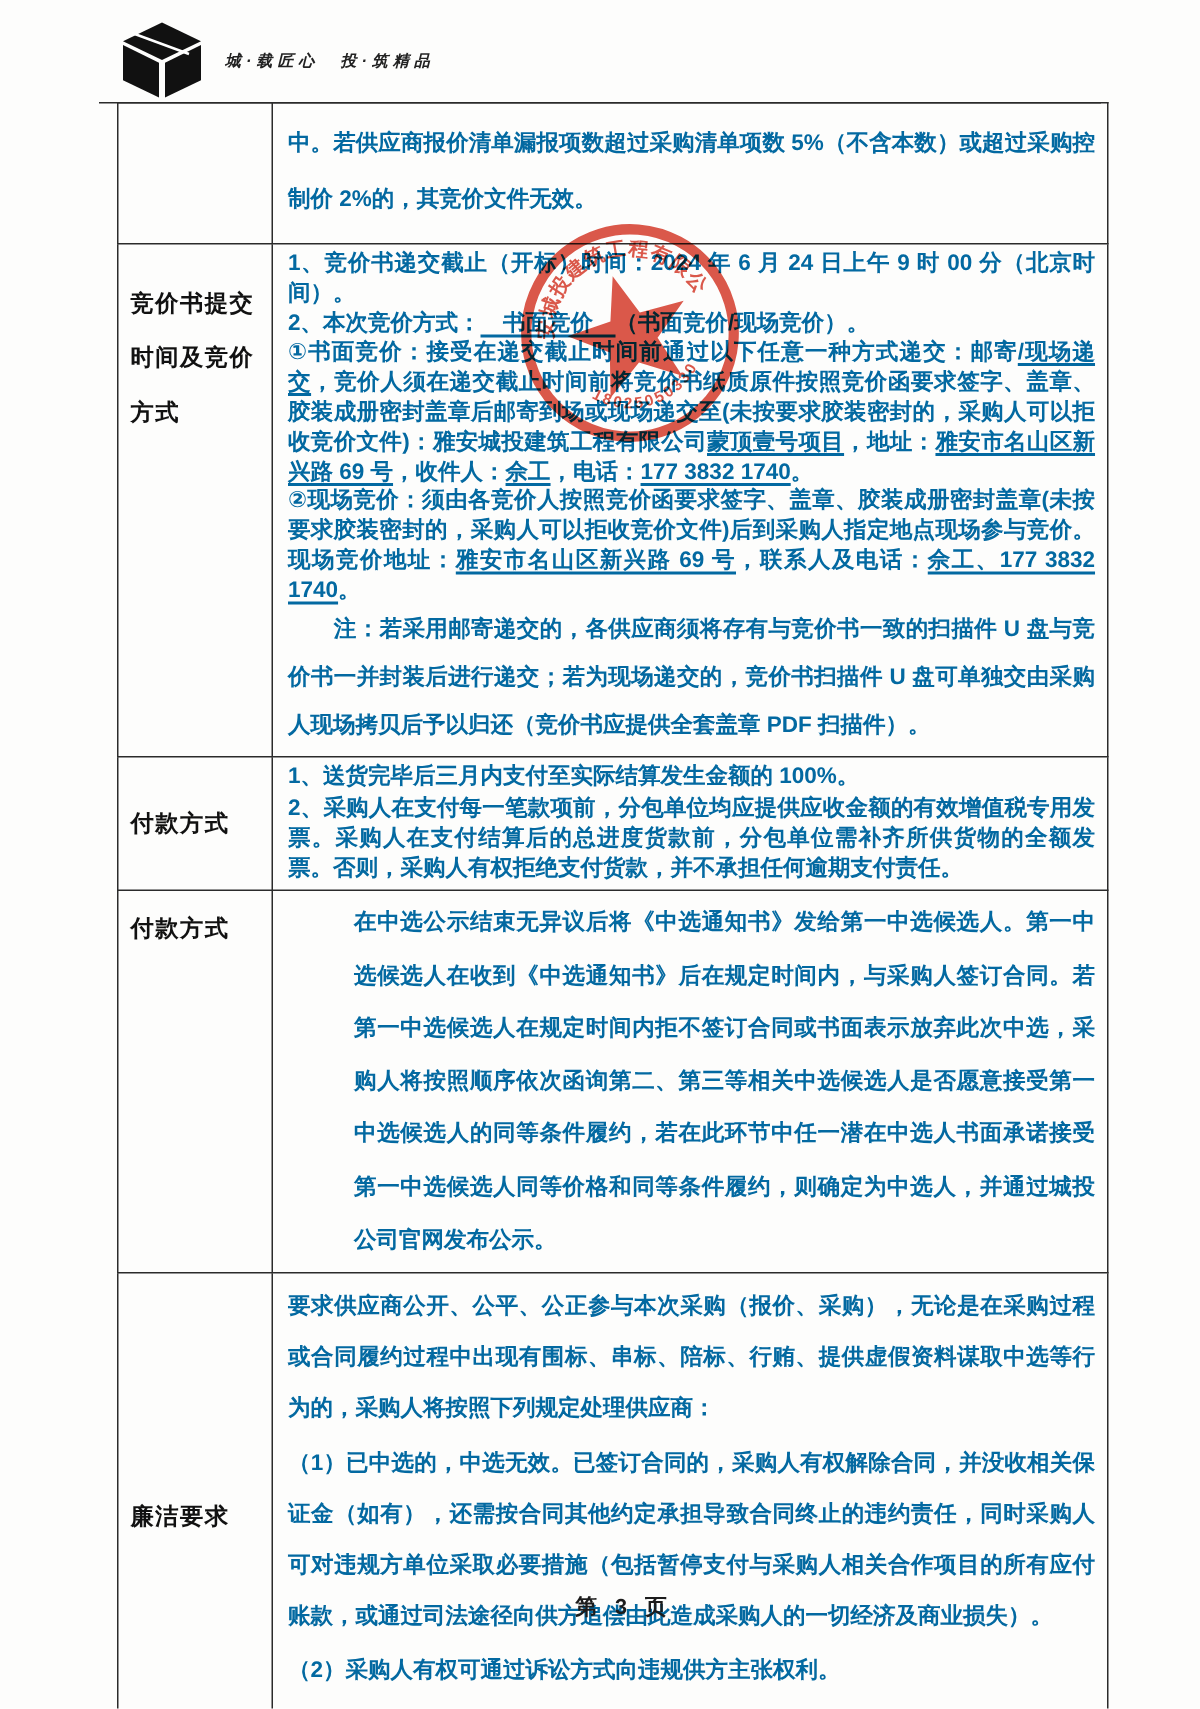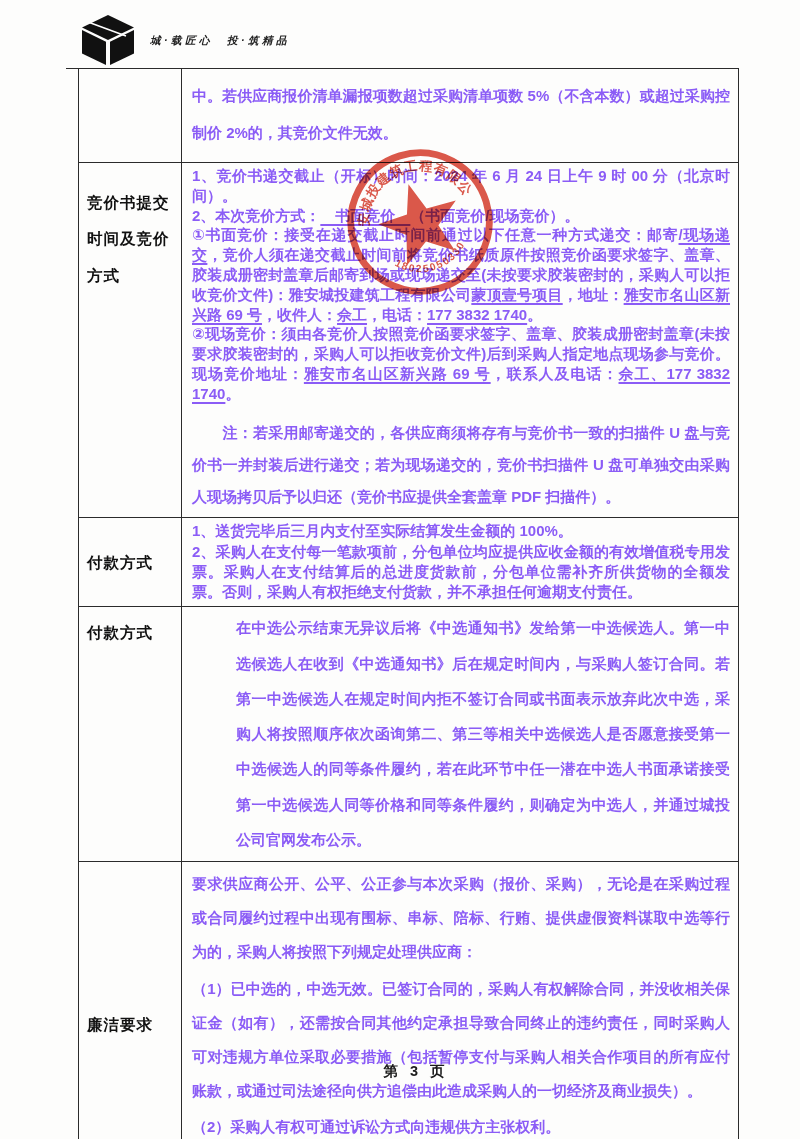--- a/index.html
+++ b/index.html
@@ -33,31 +33,31 @@
   }
   table.doc td{
     border:1.6px solid #2b2b2b;vertical-align:top;
     font-weight:700;
   }
   td.label-cell{
     width:90px;font-size:15.5px;line-height:2.35;
     padding:6px 4px 4px 8px;letter-spacing:1px;color:#111;margin-top:36px;
   }
   td.content-cell{
-    width:538px;font-size:15px;padding:3px 8px 4px 10px;color:#8b5cf6;
+    width:538px;font-size:15px;padding:3px 8px 4px 10px;color:#0369a1;
   }
   td.content-cell p{margin:0;text-align:justify;}
   u{text-decoration:underline;text-underline-offset:3px;text-decoration-thickness:1.5px;}
 
   tr[data-row="invalid_note"]{height:94px;}
   tr[data-row="invalid_note"] .content-cell p{line-height:2.45;padding-top:6px;}
 
   tr[data-row="bid_submission"]{height:262px;}
   tr[data-row="bid_submission"] .content-cell p{line-height:1.32;}
-  tr[data-row="bid_submission"] .content-cell p.para-note{line-height:2.15;margin-top:13px;}
+  tr[data-row="bid_submission"] .content-cell p.para-note{line-height:2.15;}
   tr[data-row="bid_submission"] .label-cell{padding-top:22px;}
 
   tr[data-row="payment"]{height:79px;}
   tr[data-row="payment"] .content-cell p{line-height:1.35;}
   tr[data-row="payment"] .label-cell{vertical-align:middle;}
 
   tr[data-row="contract_award"]{height:206px;}
   tr[data-row="contract_award"] .content-cell p{line-height:2.35;margin-left:44px;}
   tr[data-row="contract_award"] .label-cell{padding-top:8px;}
 

